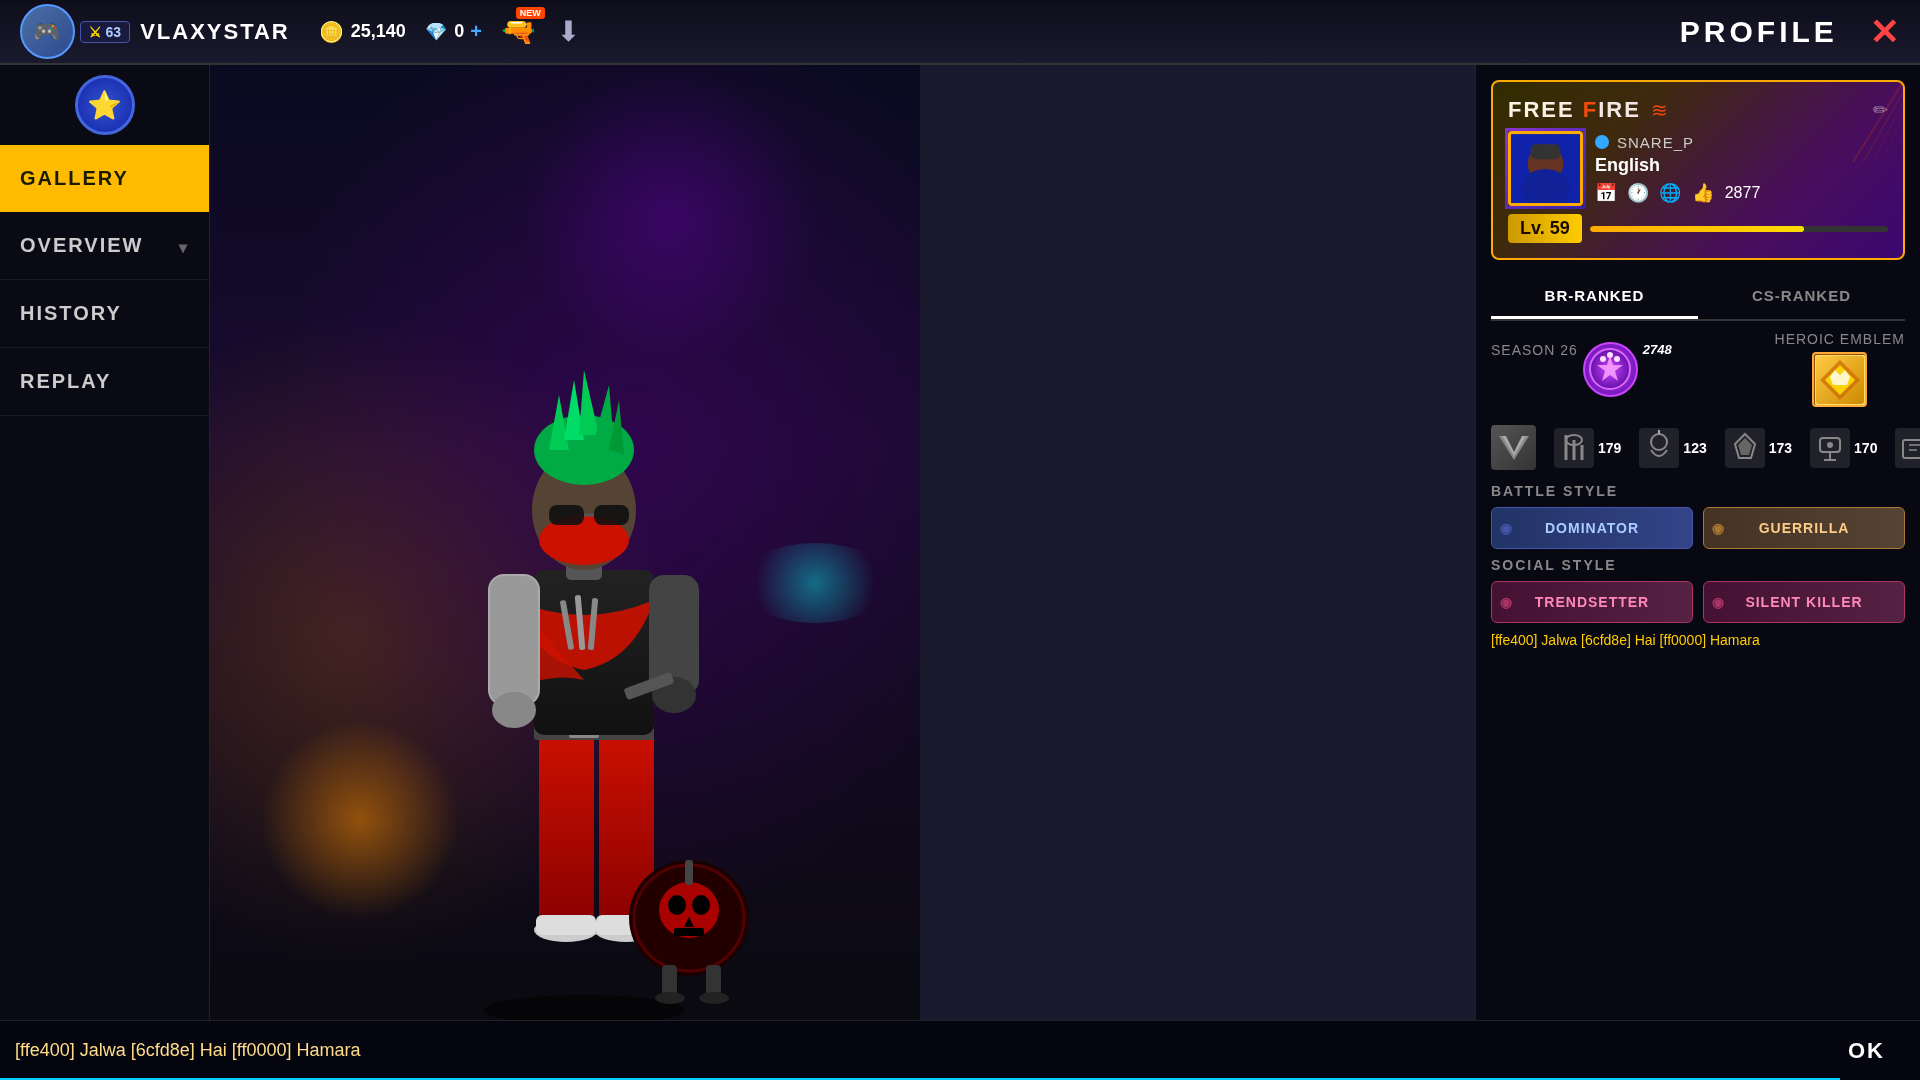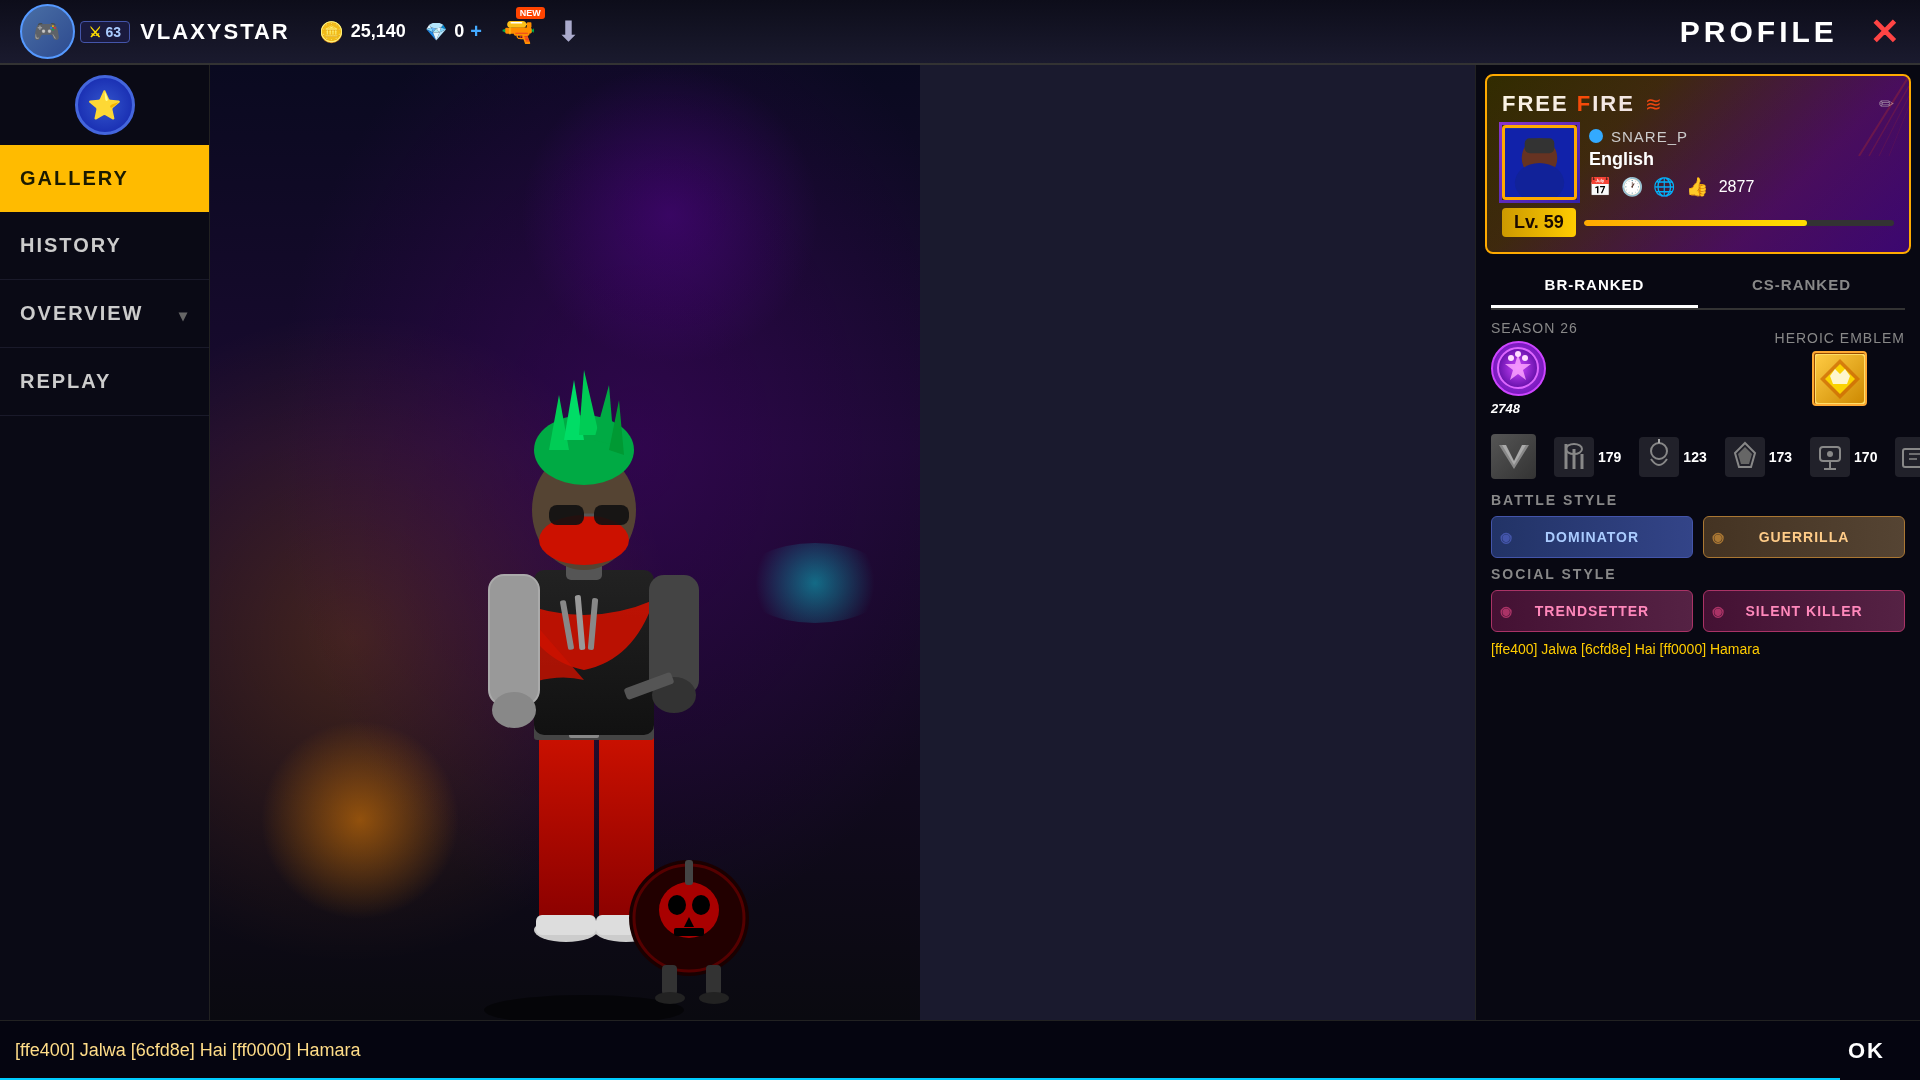--- a/index.html
+++ b/index.html
@@ -166,21 +166,21 @@
       width: 445px;
       height: calc(1080px - 65px - 60px);
       background: rgba(8,8,18,0.97);
       border-left: 1px solid #222;
       overflow-y: auto;
       overflow-x: hidden;
     }
 
     
     .profile-card {
-      margin: 9px;
+      margin: 15px;
       background: linear-gradient(135deg, #1a1a00 0%, #2a2000 30%, #3a0a50 70%, #2a0a60 100%);
       border: 2px solid #ffaa00;
       border-radius: 8px;
       padding: 15px;
       position: relative;
       overflow: hidden;
     }
     .profile-card::before {
       content: '';
       position: absolute;
@@ -471,21 +471,21 @@
     }
 
     
     .char-svg { width: 100%; height: 100%; }
 
     .season-row {
       display: flex; align-items: center;
       padding: 10px 15px;
       gap: 30px;
     }
-    .season-left { display: flex; flex-direction: column; align-items: flex-start; gap: 5px; }
+    .season-left { display: flex; flex-direction: row; align-items: flex-start; gap: 5px; }
 
     .skill-row {
       display: flex; align-items: center;
       padding: 8px 15px;
       gap: 18px;
     }
   </style>
 </head>
 <body>
 
@@ -519,25 +519,25 @@
 </div>
 
 <div class="sidebar">
   <div class="sidebar-rank-area">
     <div class="rank-emblem">⭐</div>
   </div>
   <div class="sidebar-item active">
     <span>GALLERY</span>
   </div>
   <div class="sidebar-item">
-    <span>HISTORY</span>
-  </div>
-  <div class="sidebar-item">
     <span>OVERVIEW</span>
     <span class="chevron">▾</span>
+  </div>
+  <div class="sidebar-item">
+    <span>HISTORY</span>
   </div>
   <div class="sidebar-item">
     <span>REPLAY</span>
   </div>
 </div>
 
 <div class="main-content">
   <div class="character-bg"></div>
   <div class="orange-glow"></div>
   <div class="blue-glow"></div>

